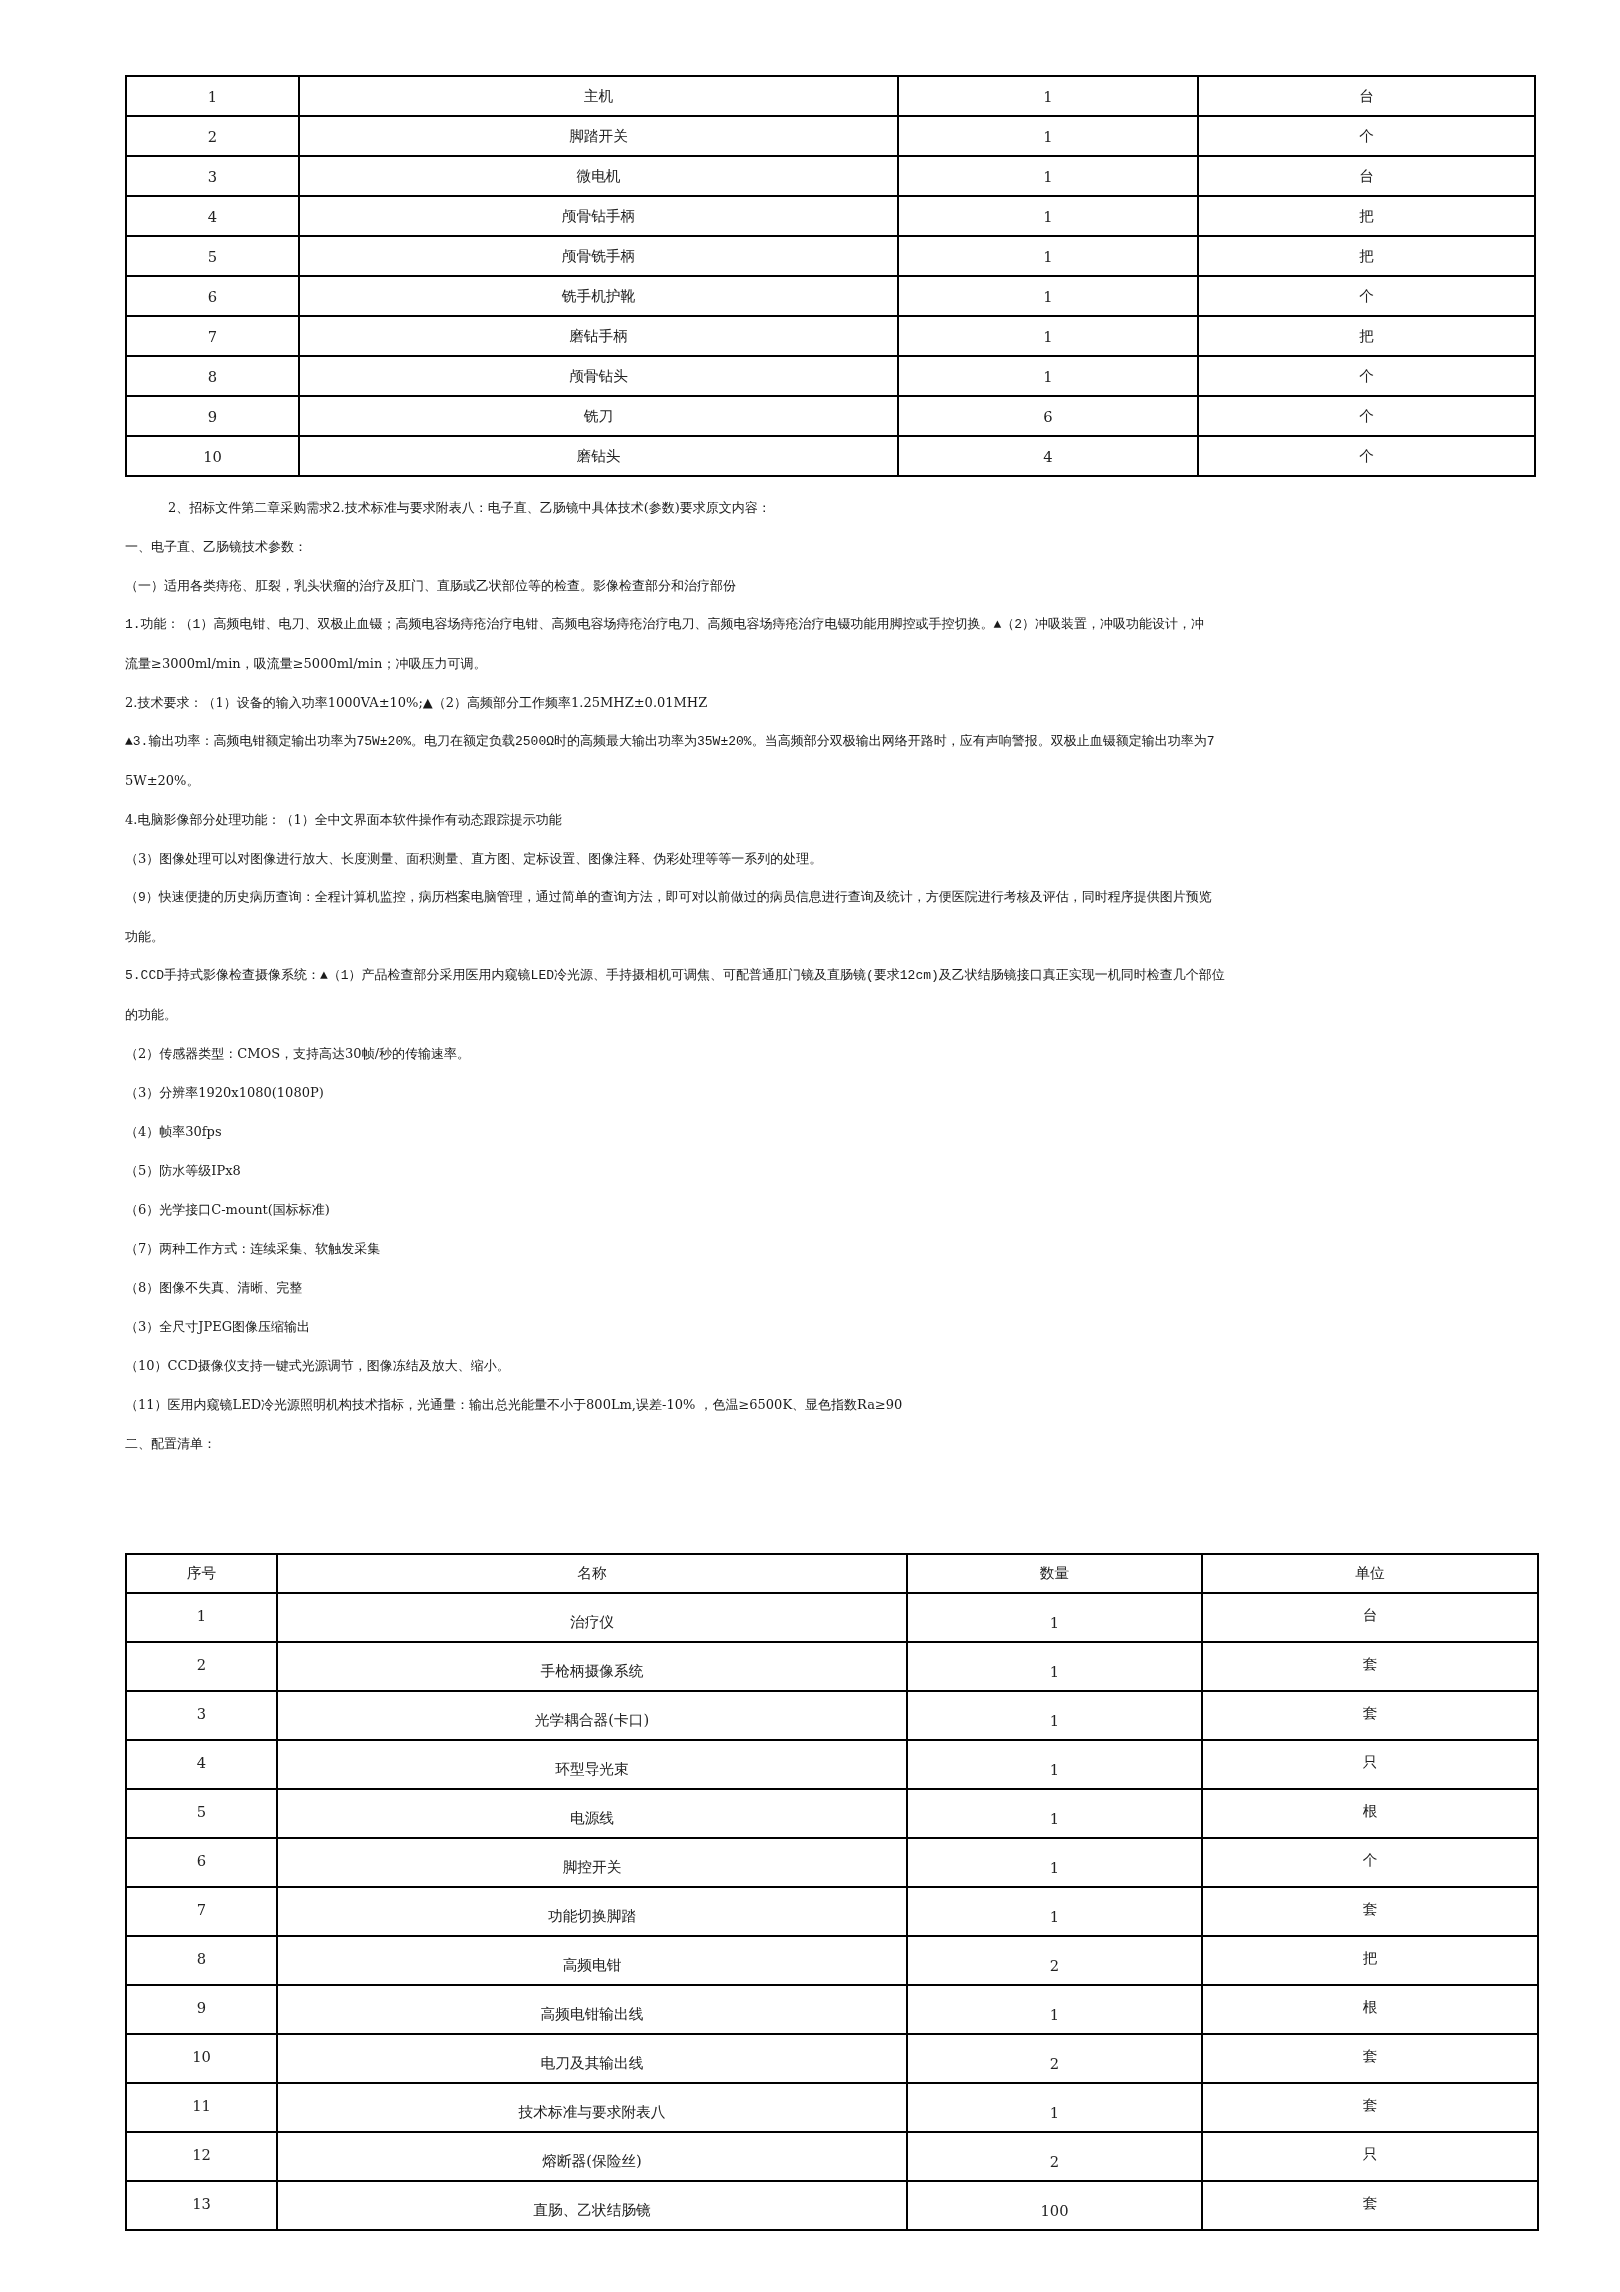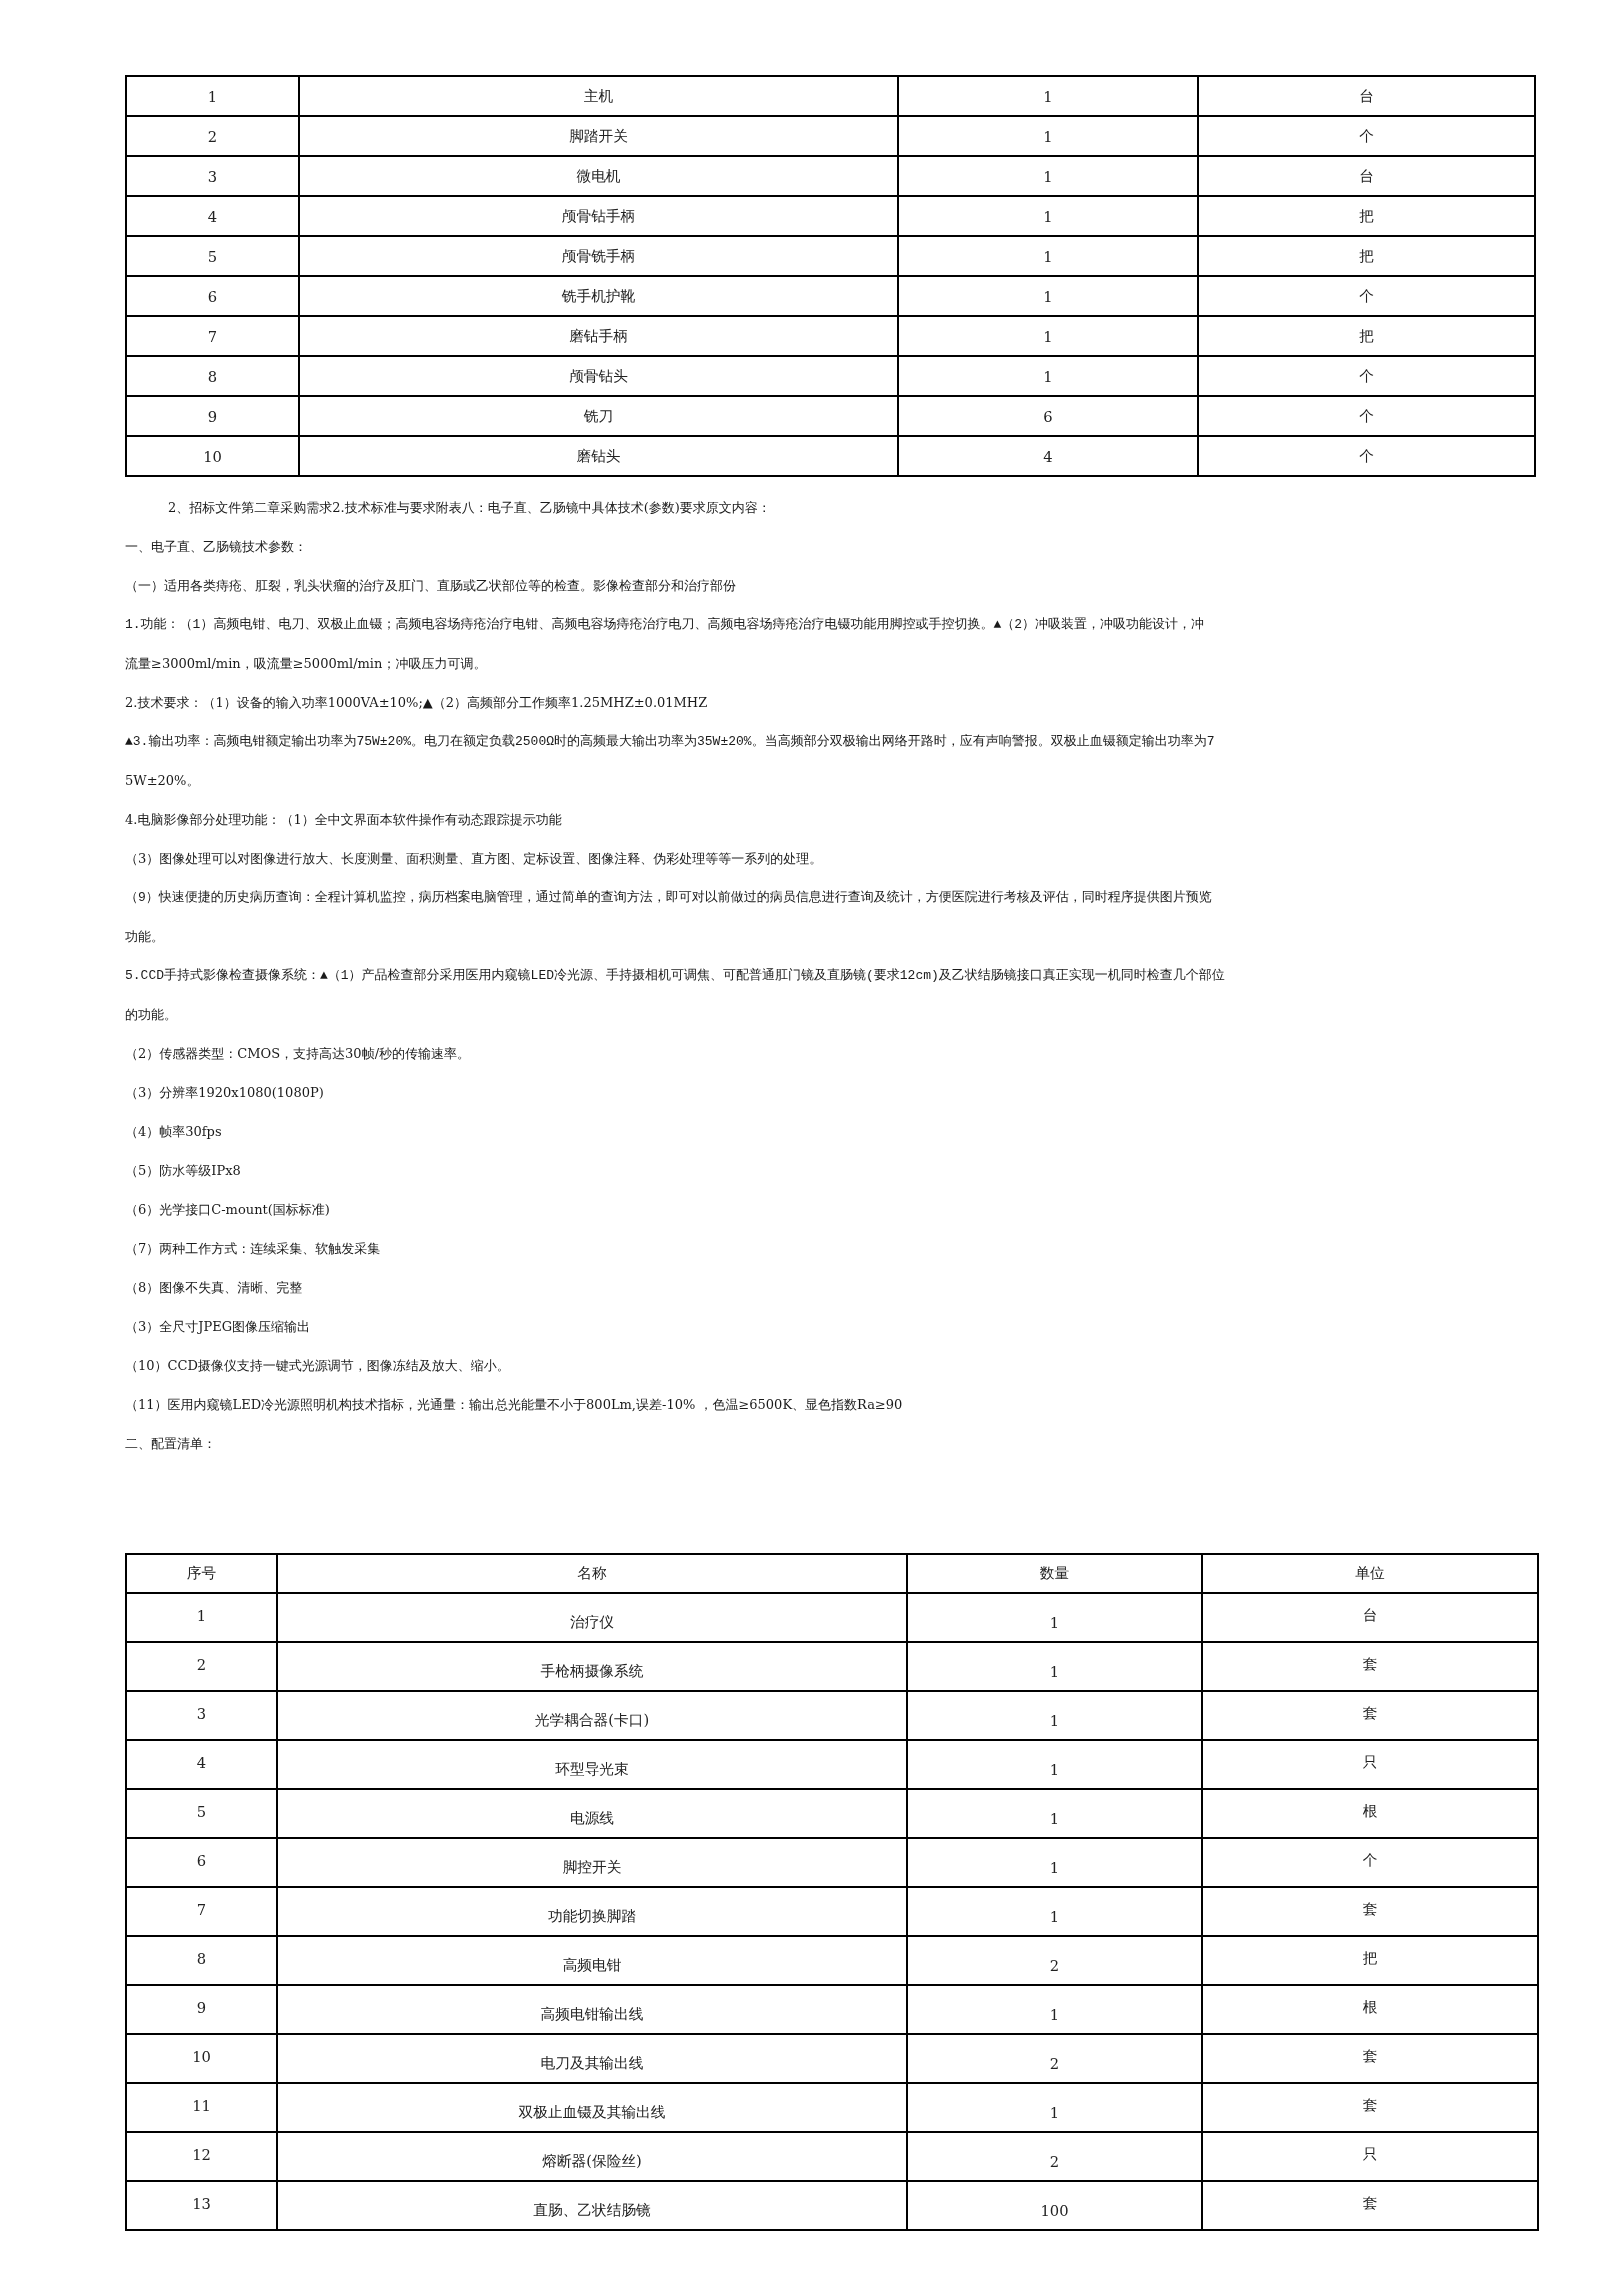--- a/index.html
+++ b/index.html
@@ -216,21 +216,21 @@
         <td class="unit"><span class="cell-v">根</span></td>
       </tr>
     <tr class="row">
         <td class="seq"><span class="cell-v">10</span></td>
         <td><span class="cell-v">电刀及其输出线</span></td>
         <td><span class="cell-v">2</span></td>
         <td class="unit"><span class="cell-v">套</span></td>
       </tr>
     <tr class="row">
         <td class="seq"><span class="cell-v">11</span></td>
-        <td><span class="cell-v">双极止血镊及其输出线</span></td>
+        <td><span class="cell-v">技术标准与要求附表八</span></td>
         <td><span class="cell-v">1</span></td>
         <td class="unit"><span class="cell-v">套</span></td>
       </tr>
     <tr class="row">
         <td class="seq"><span class="cell-v">12</span></td>
         <td><span class="cell-v">熔断器(保险丝)</span></td>
         <td><span class="cell-v">2</span></td>
         <td class="unit"><span class="cell-v">只</span></td>
       </tr>
     <tr class="row">

